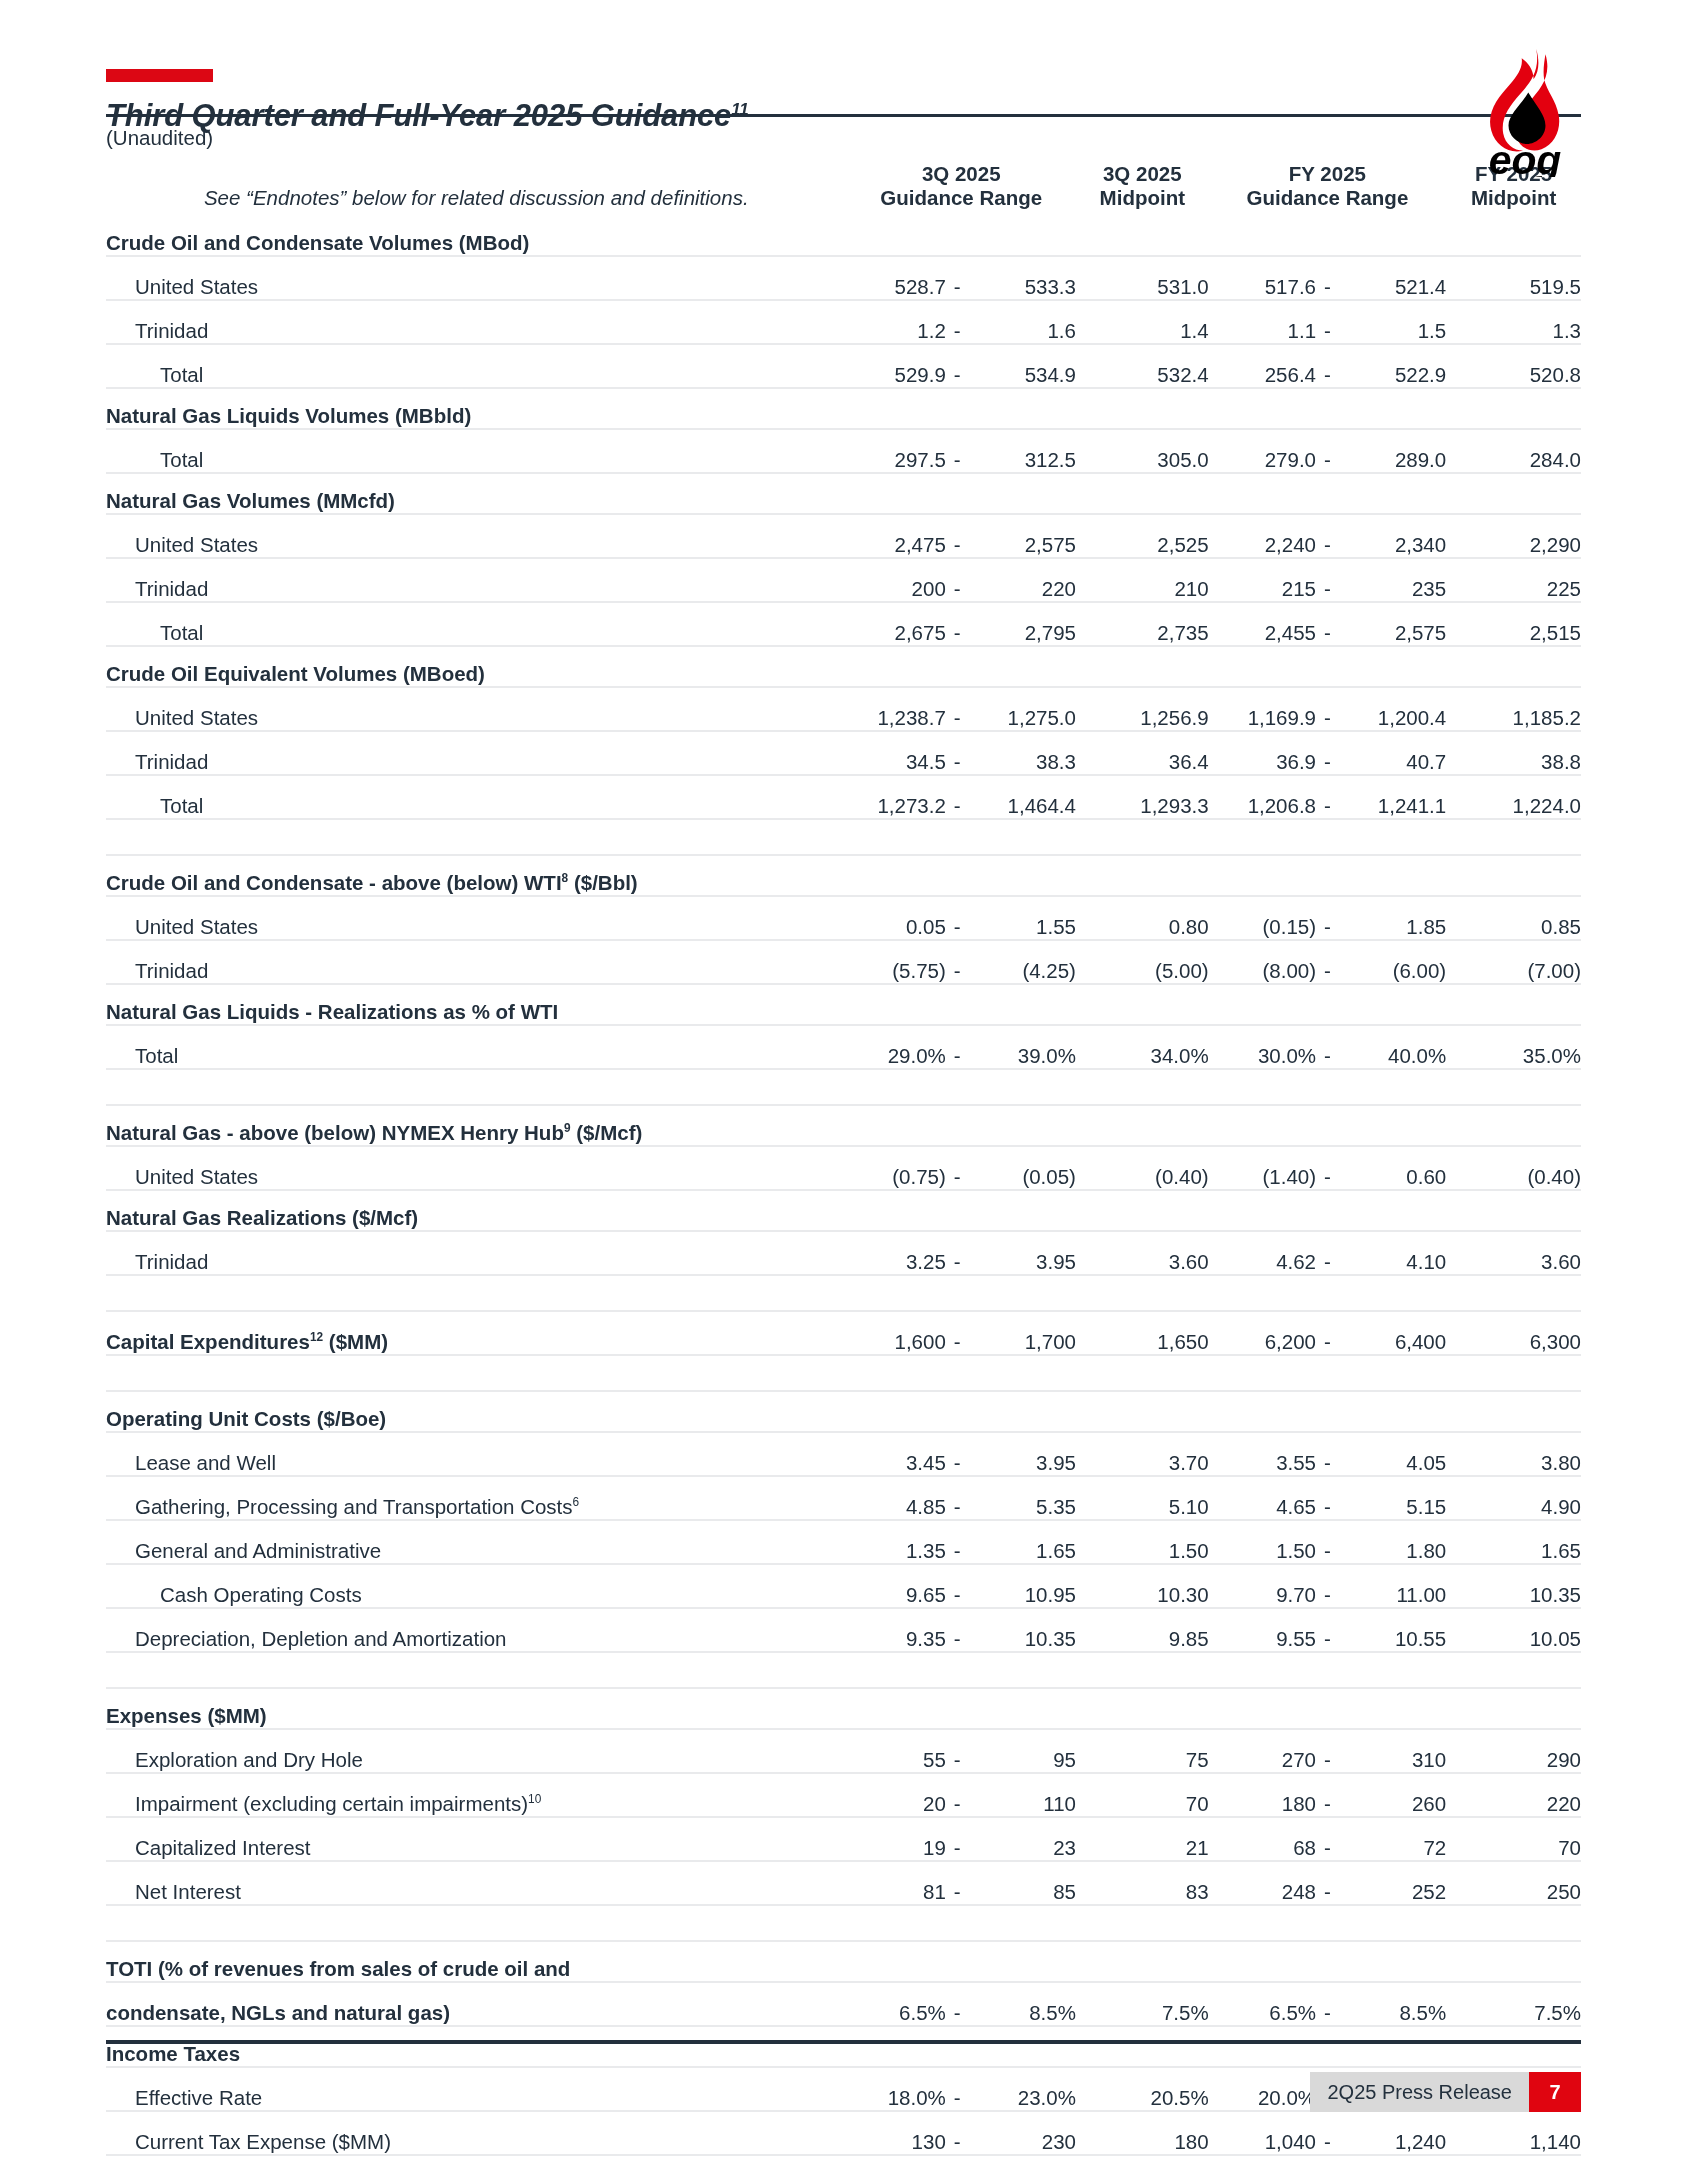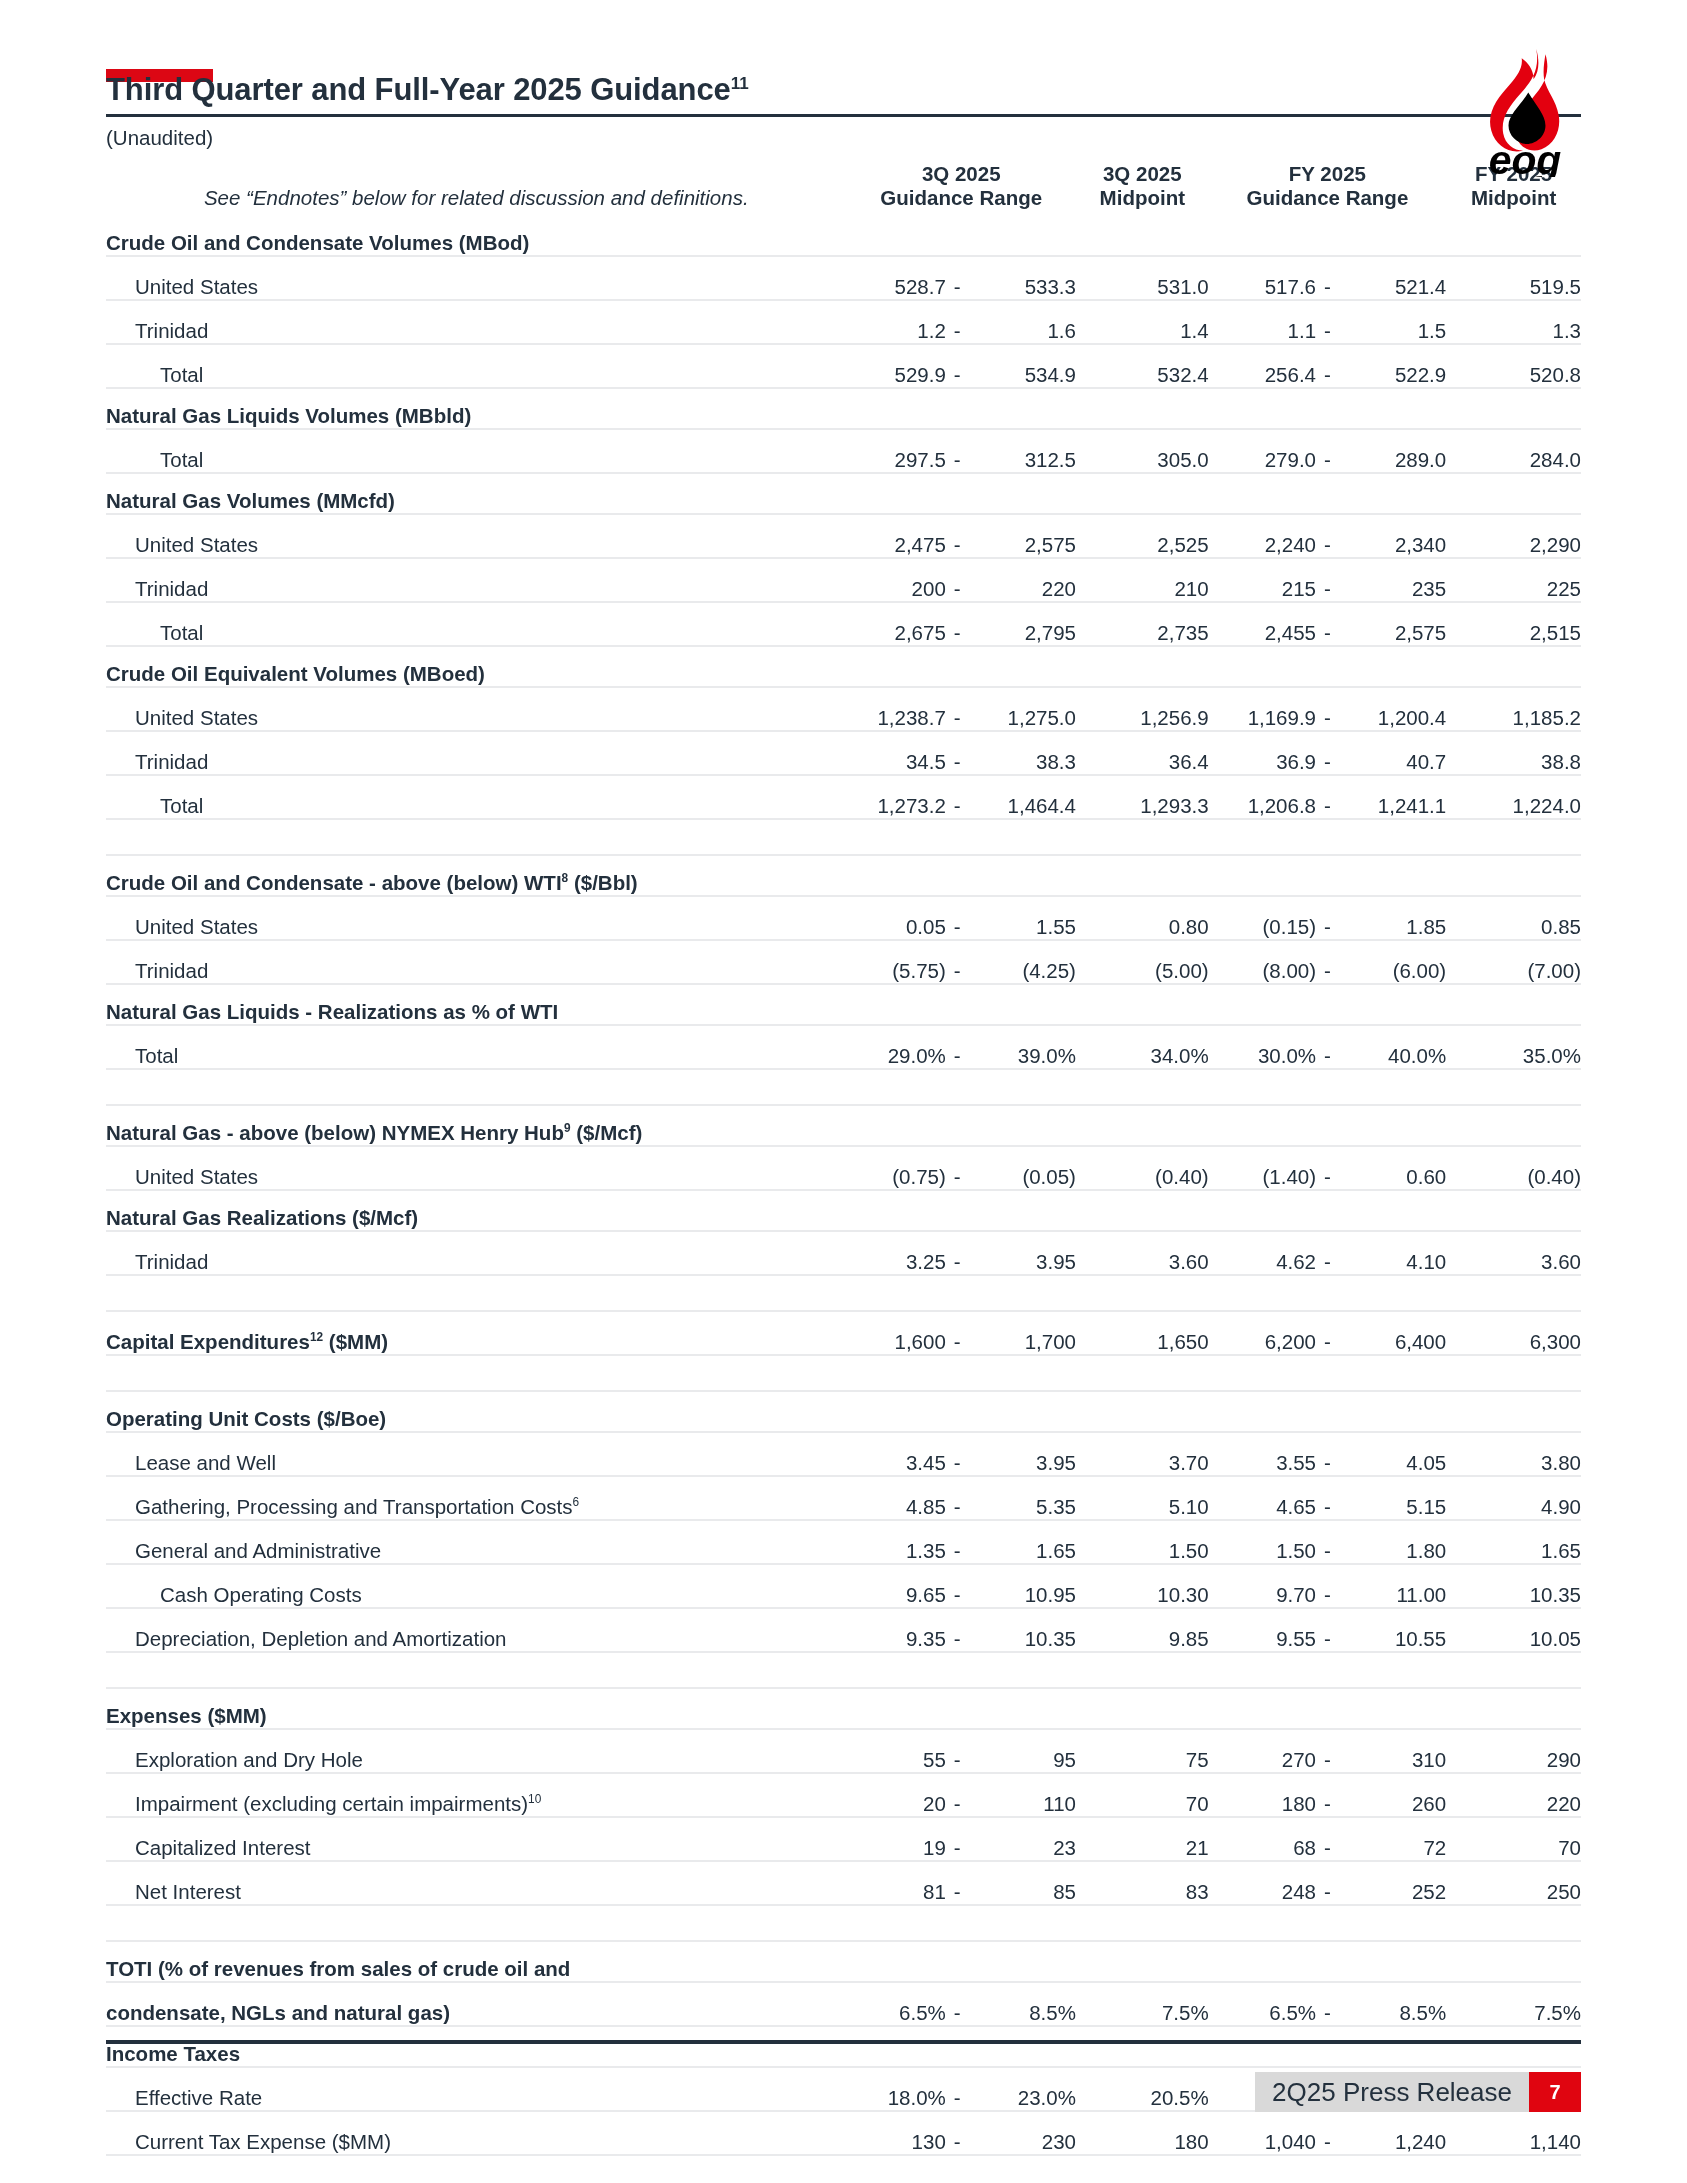--- a/index.html
+++ b/index.html
@@ -26,23 +26,24 @@
   .accent-bar {
     position: absolute;
     left: 106px;
     top: 69px;
     width: 107px;
     height: 13.2px;
     background: #dc0714;
   }
   .header {
     position: relative;
-    padding-top: 73px;
+    padding-top: 99px;
     height: 106px;
     box-sizing: border-box;
+    font-style: italic;
   }
   .doc-title {
     font-size: 31px;
     font-weight: bold;
     letter-spacing: -0.1px;
     color: #23303d;
     margin: 0;
     line-height: 1.1;
   }
   .doc-title sup {
@@ -146,21 +147,21 @@
   }
   .footer-tag {
     display: flex;
     justify-content: flex-end;
     align-items: stretch;
     height: 40px;
   }
   .footer-label {
     background: #d9d9d9;
     color: #23303d;
-    font-size: 26px;
+    font-size: 20px;
     display: flex;
     align-items: center;
     padding: 0 17px;
   }
   .footer-page {
     background: #e00510;
     color: #ffffff;
     font-size: 20px;
     font-weight: bold;
     width: 52px;

